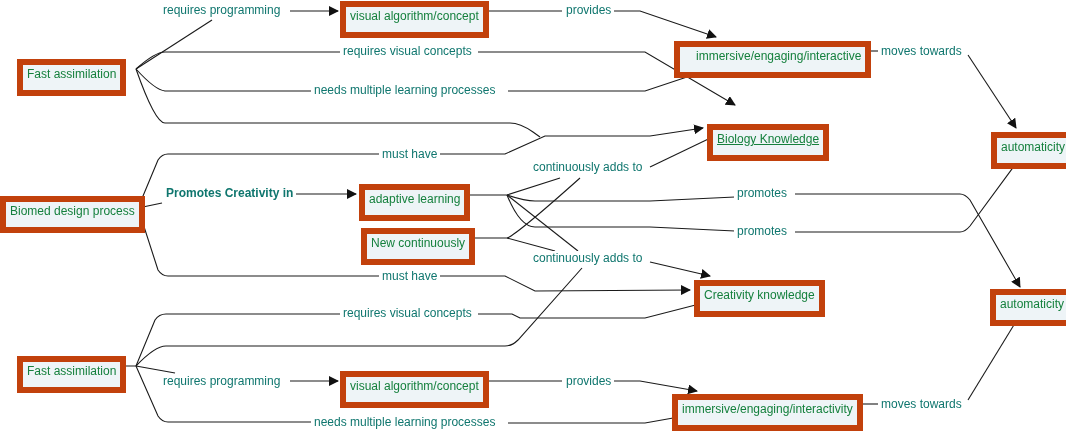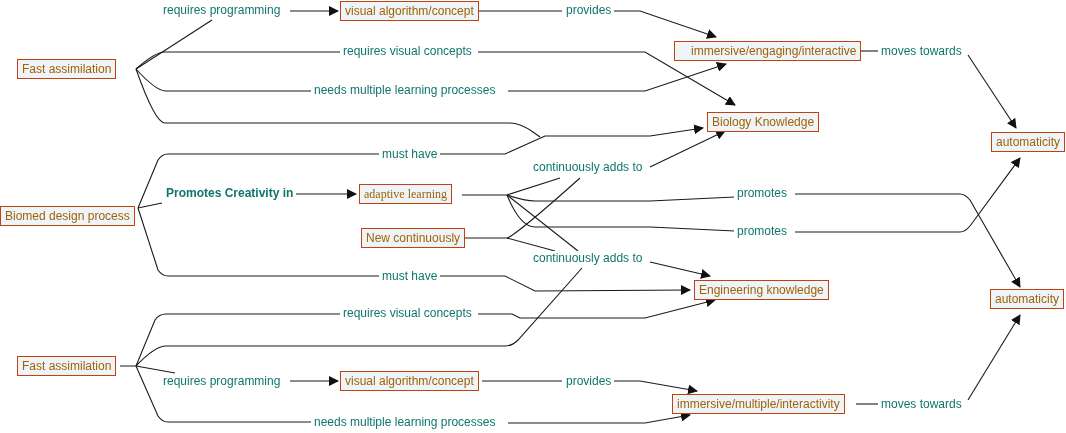--- a/index.html
+++ b/index.html
@@ -1,21 +1,21 @@
 <!DOCTYPE html>
 <html><head>
 <meta charset="utf-8">
 <style>
   html, body { margin: 0; padding: 0; background: #ffffff; }
   body { width: 1066px; height: 433px; position: relative; overflow: hidden;
          font-family: "Liberation Sans", "DejaVu Sans", sans-serif; }
   svg { position: absolute; left: 0; top: 0; }
-  .node { position: absolute; box-sizing: border-box; height: 20px; line-height: 18px;
-          padding: 0 4px; border: 1px solid #c2410c; background: #eef4f7;
-          font-size: 12px; color: #a16207; white-space: nowrap; }
+  .node { position: absolute; box-sizing: border-box; height: 37px; line-height: 18px;
+          padding: 0 4px; border: 6px solid #c2410c; background: #eef4f7;
+          font-size: 12px; color: #15803d; white-space: nowrap; }
   .link { position: absolute; font-size: 12px; line-height: 14px; color: #0f766e;
           background: #ffffff; padding: 0 3px; white-space: nowrap; }
 </style>
 </head>
 <body>
 
 <svg width="1066" height="433" viewBox="0 0 1066 433">
   <defs>
     <marker id="arr" viewBox="0 0 10 10" refX="9" refY="5" markerWidth="10" markerHeight="10" markerUnits="userSpaceOnUse" orient="auto">
       <path d="M0,0 L10,5 L0,10 z" fill="#111"></path>
@@ -66,30 +66,30 @@
     <path d="M614,381 L640,381 L697,391" marker-end="url(#arr)"></path>
     <path d="M508,423 L645,423 L690,415" marker-end="url(#arr)"></path>
     <path d="M856,404 L878,404"></path>
     <path d="M968,400 L1020,315" marker-end="url(#arr)"></path>
   </g>
 </svg>
 
 <div class="node" style="left:17px;top:59px;">Fast assimilation</div>
 <div class="node" style="left:340px;top:1px;">visual algorithm/concept</div>
 <div class="node" style="left:674px;top:41px;padding-left:16px;">immersive/engaging/interactive</div>
-<div class="node" style="left:707px;top:112px;">Biology Knowledge</div>
+<div class="node" style="left:707px;top:124px;text-decoration:underline;">Biology Knowledge</div>
 <div class="node" style="left:991px;top:132px;">automaticity</div>
-<div class="node" style="left:0px;top:206px;">Biomed design process</div>
-<div class="node" style="left:359px;top:184px;font-family:Liberation Serif, serif;">adaptive learning</div>
+<div class="node" style="left:0px;top:196px;">Biomed design process</div>
+<div class="node" style="left:359px;top:184px;">adaptive learning</div>
 <div class="node" style="left:361px;top:228px;">New continuously</div>
-<div class="node" style="left:694px;top:280px;">Engineering knowledge</div>
+<div class="node" style="left:694px;top:280px;">Creativity knowledge</div>
 <div class="node" style="left:990px;top:289px;">automaticity</div>
 <div class="node" style="left:17px;top:356px;">Fast assimilation</div>
 <div class="node" style="left:340px;top:371px;">visual algorithm/concept</div>
-<div class="node" style="left:672px;top:394px;">immersive/multiple/interactivity</div>
+<div class="node" style="left:672px;top:394px;">immersive/engaging/interactivity</div>
 
 <div class="link" style="left:160px;top:3px;">requires programming</div>
 <div class="link" style="left:563px;top:3px;">provides</div>
 <div class="link" style="left:340px;top:44px;">requires visual concepts</div>
 <div class="link" style="left:311px;top:83px;">needs multiple learning processes</div>
 <div class="link" style="left:878px;top:44px;">moves towards</div>
 <div class="link" style="left:379px;top:147px;">must have</div>
 <div class="link" style="left:530px;top:160px;">continuously adds to</div>
 <div class="link" style="left:163px;top:186px;font-weight:bold;">Promotes Creativity in</div>
 <div class="link" style="left:734px;top:186px;">promotes</div>

